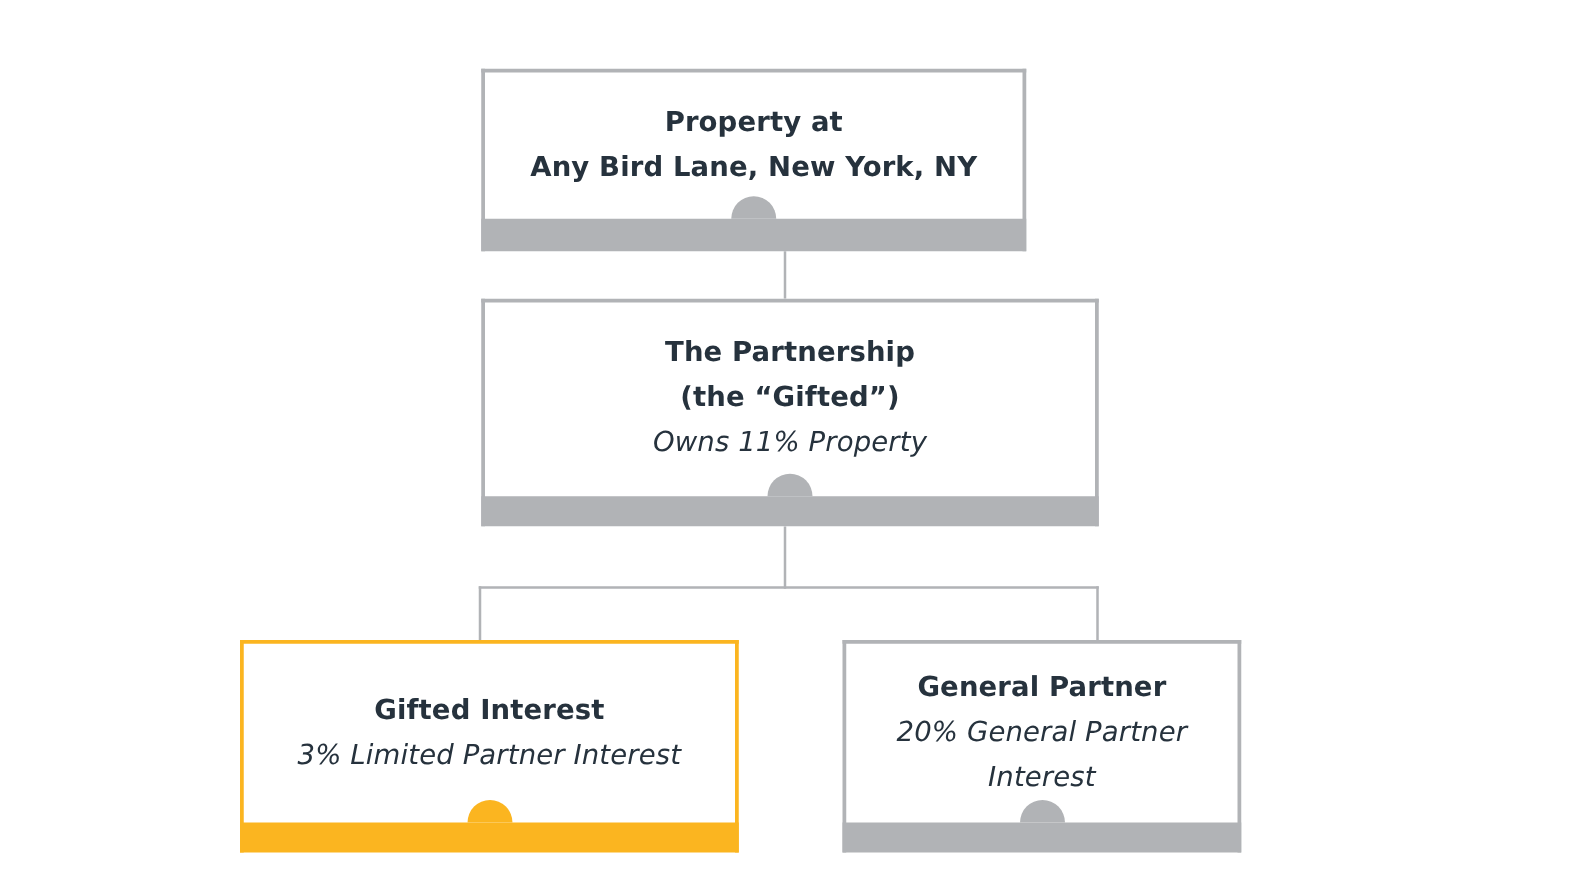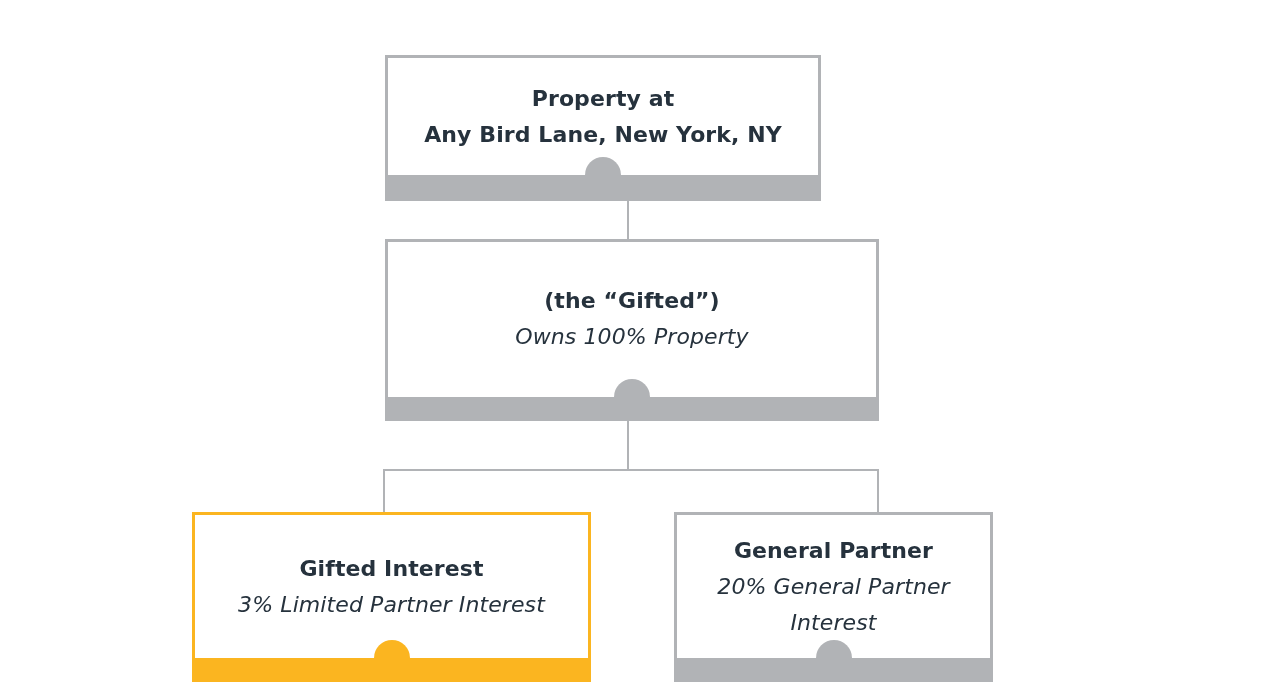--- a/index.html
+++ b/index.html
@@ -32,22 +32,23 @@
   <div class="body" style="bottom:26px;">
     <div class="line">Property at</div>
     <div class="line">Any Bird Lane, New York, NY</div>
   </div>
   <div class="knob" style="bottom:26px;"></div>
   <div class="bar" style="height:26px;"></div>
 </div>
 
 <div class="node" style="left:385px; top:239px; width:494px; height:182px;">
   <div class="body" style="bottom:26px;">
+    <div class="line">The Partnership</div>
     <div class="line">(the “Gifted”)</div>
-    <div class="line italic">Owns 100% Property</div>
+    <div class="line italic">Owns 11% Property</div>
   </div>
   <div class="knob" style="bottom:24px;"></div>
   <div class="bar" style="height:24px;"></div>
 </div>
 
 <div class="node gold" style="left:192px; top:512px; width:399px; height:170px;">
   <div class="body" style="bottom:24px;">
     <div class="line">Gifted Interest</div>
     <div class="line italic">3% Limited Partner Interest</div>
   </div>

